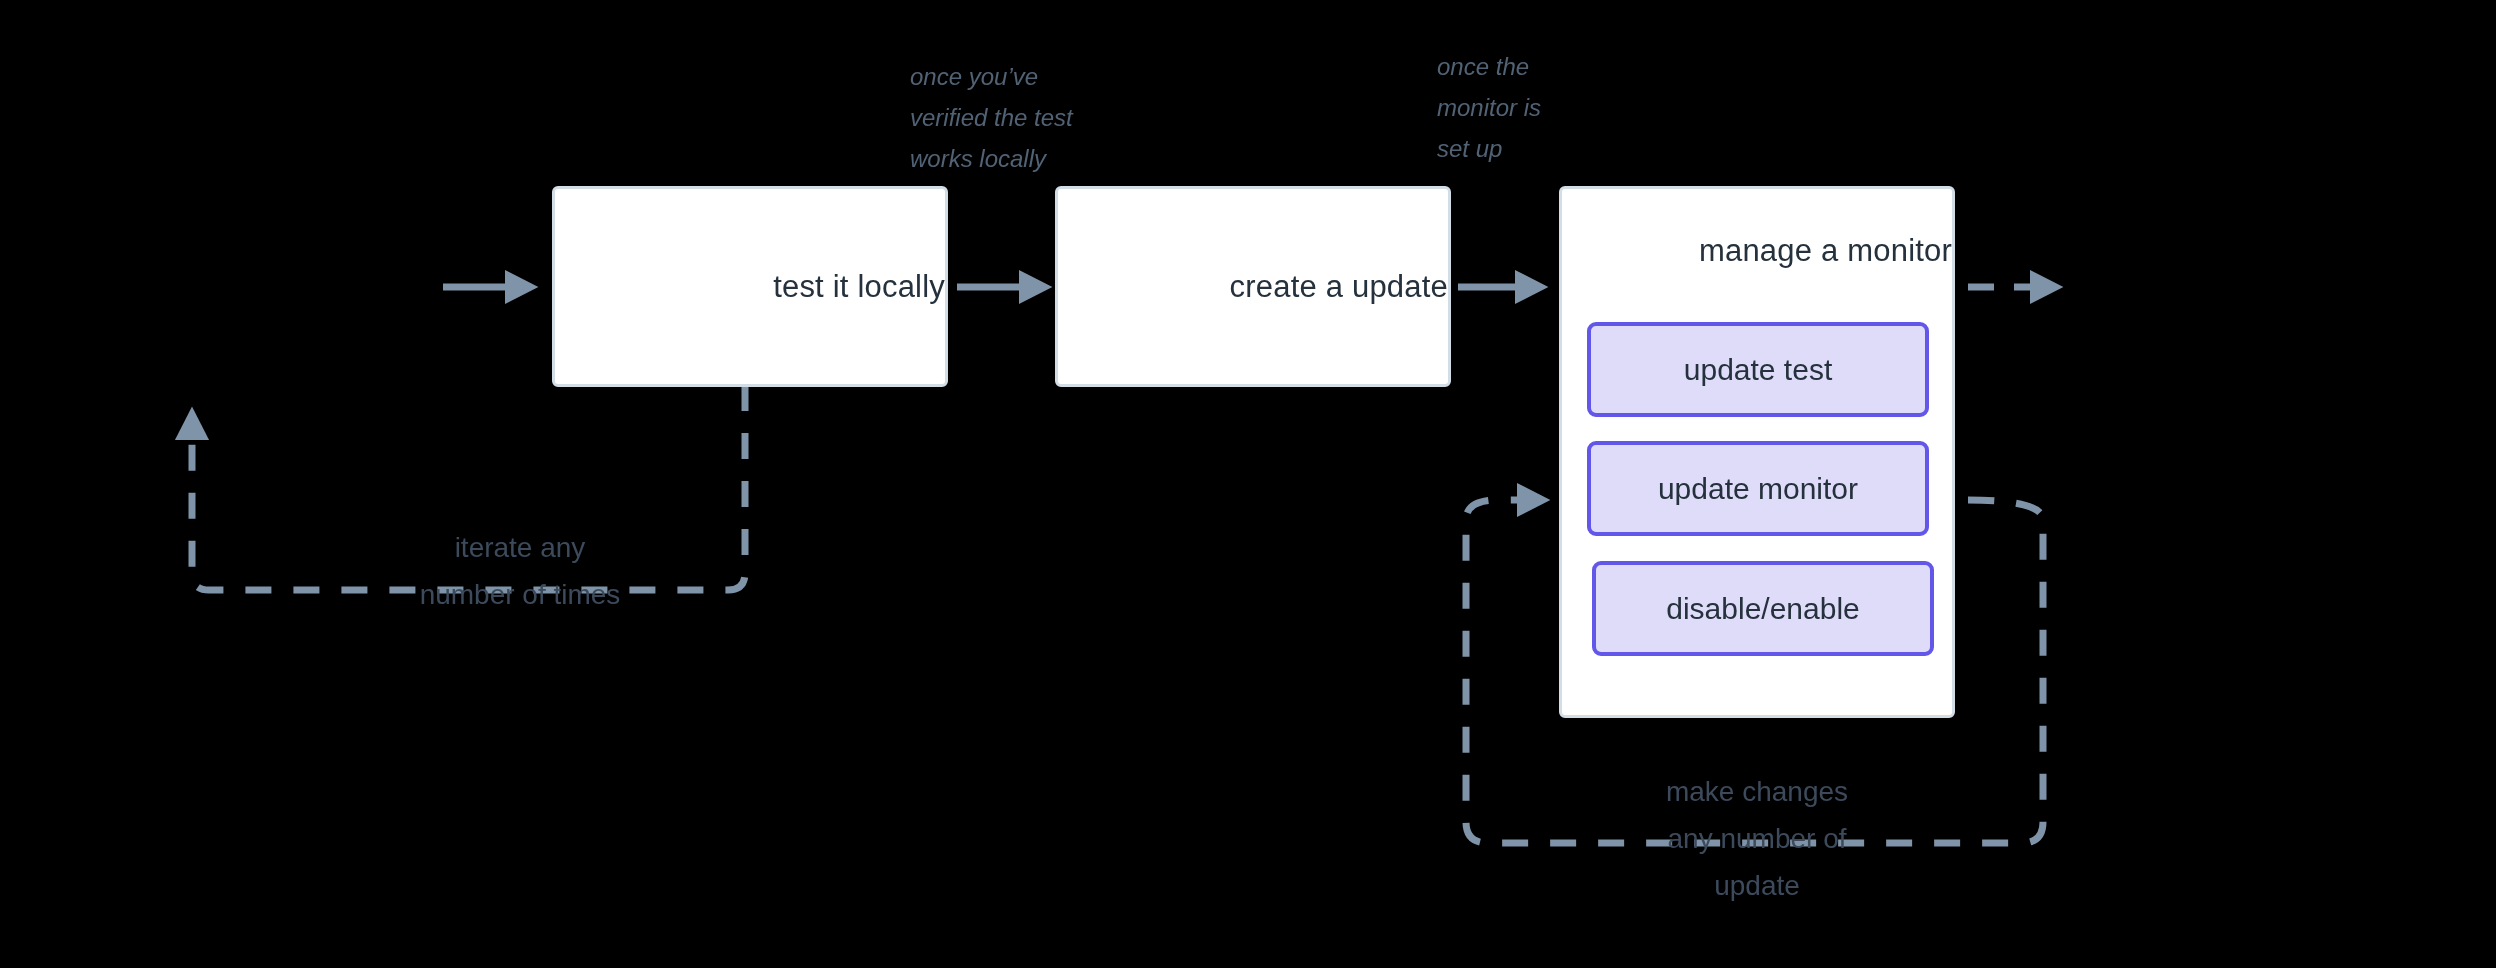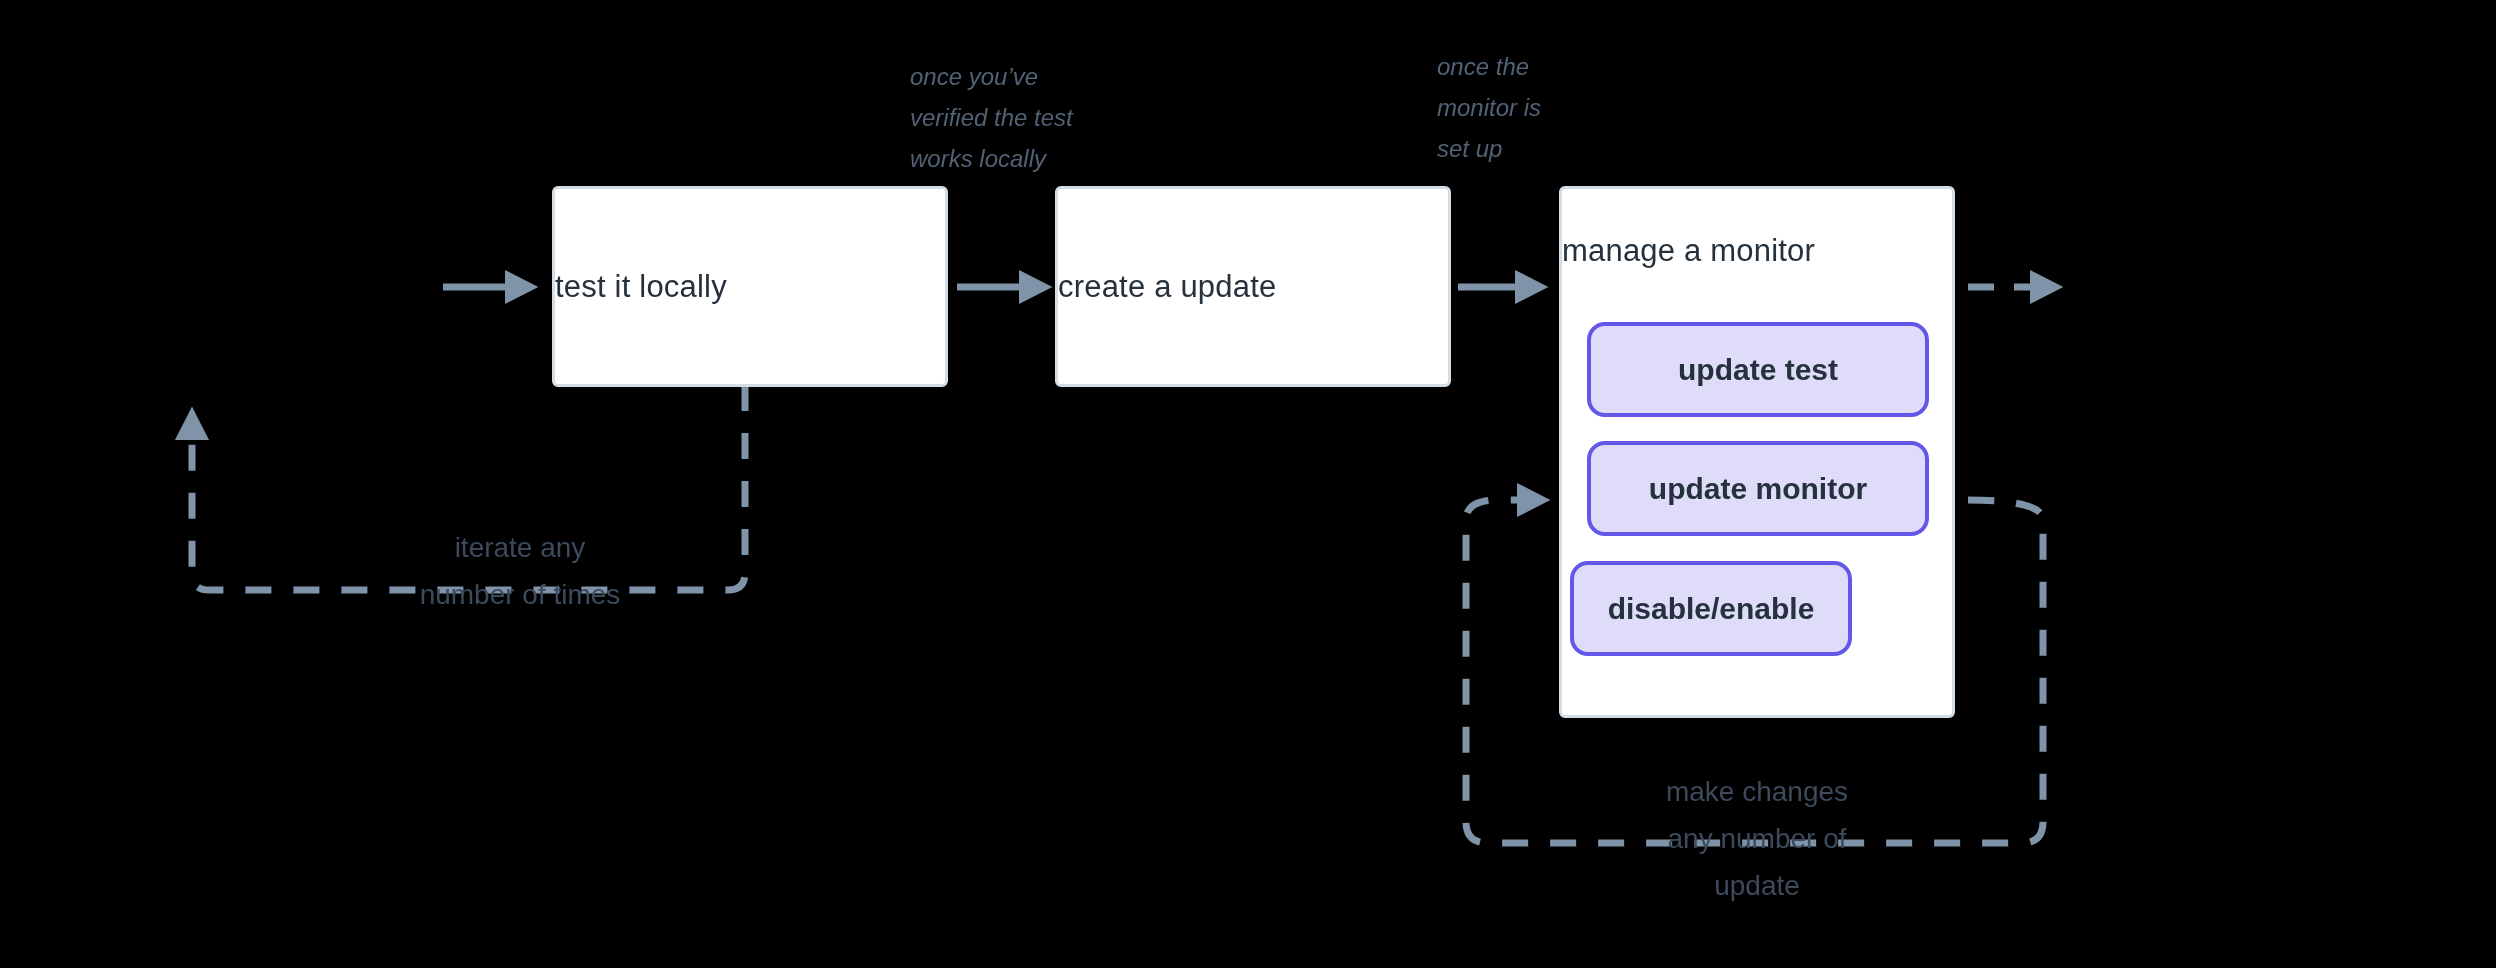--- a/index.html
+++ b/index.html
@@ -32,45 +32,44 @@
     position: absolute;
     background: #ffffff;
     border: 3px solid #d3dde6;
     border-radius: 6px;
     box-sizing: border-box;
   }
   .node-label {
     position: absolute;
     left: 0;
     width: 100%;
-    text-align: left;
+    text-align: right;
     color: #25313c;
     font-size: 31px;
     letter-spacing: 0.2px;
     white-space: nowrap;
   }
   .node.simple .node-label {
     top: 50%;
     transform: translateY(-50%);
   }
   .node.group .node-label {
     top: 44px;
   }
 
   
   .action {
     position: absolute;
     background: #dfdcf9;
     border: 4px solid #6257e8;
-    border-radius: 18px;
+    border-radius: 9px;
     box-sizing: border-box;
     display: flex;
     align-items: center;
     justify-content: center;
-    font-weight: bold;
   }
   .action-label {
     color: #25313c;
     font-size: 30px;
     white-space: nowrap;
   }
 
   
   .edge-note {
     position: absolute;
@@ -129,21 +128,21 @@
     <div class="node-label">manage a monitor</div>
 
     <div class="action" style="left:25px; top:133px; width:342px; height:95px;">
       <span class="action-label">update test</span>
     </div>
 
     <div class="action" style="left:25px; top:252px; width:342px; height:95px;">
       <span class="action-label">update monitor</span>
     </div>
 
-    <div class="action" style="left:8px; top:372px; width:282px; height:95px;">
+    <div class="action" style="left:30px; top:372px; width:342px; height:95px;">
       <span class="action-label">disable/enable</span>
     </div>
   </div>
 
 
   <div class="edge-note" style="left:910px; top:56px;">once you’ve
 verified the test
 works locally</div>
 
   <div class="edge-note" style="left:1437px; top:46px;">once the

